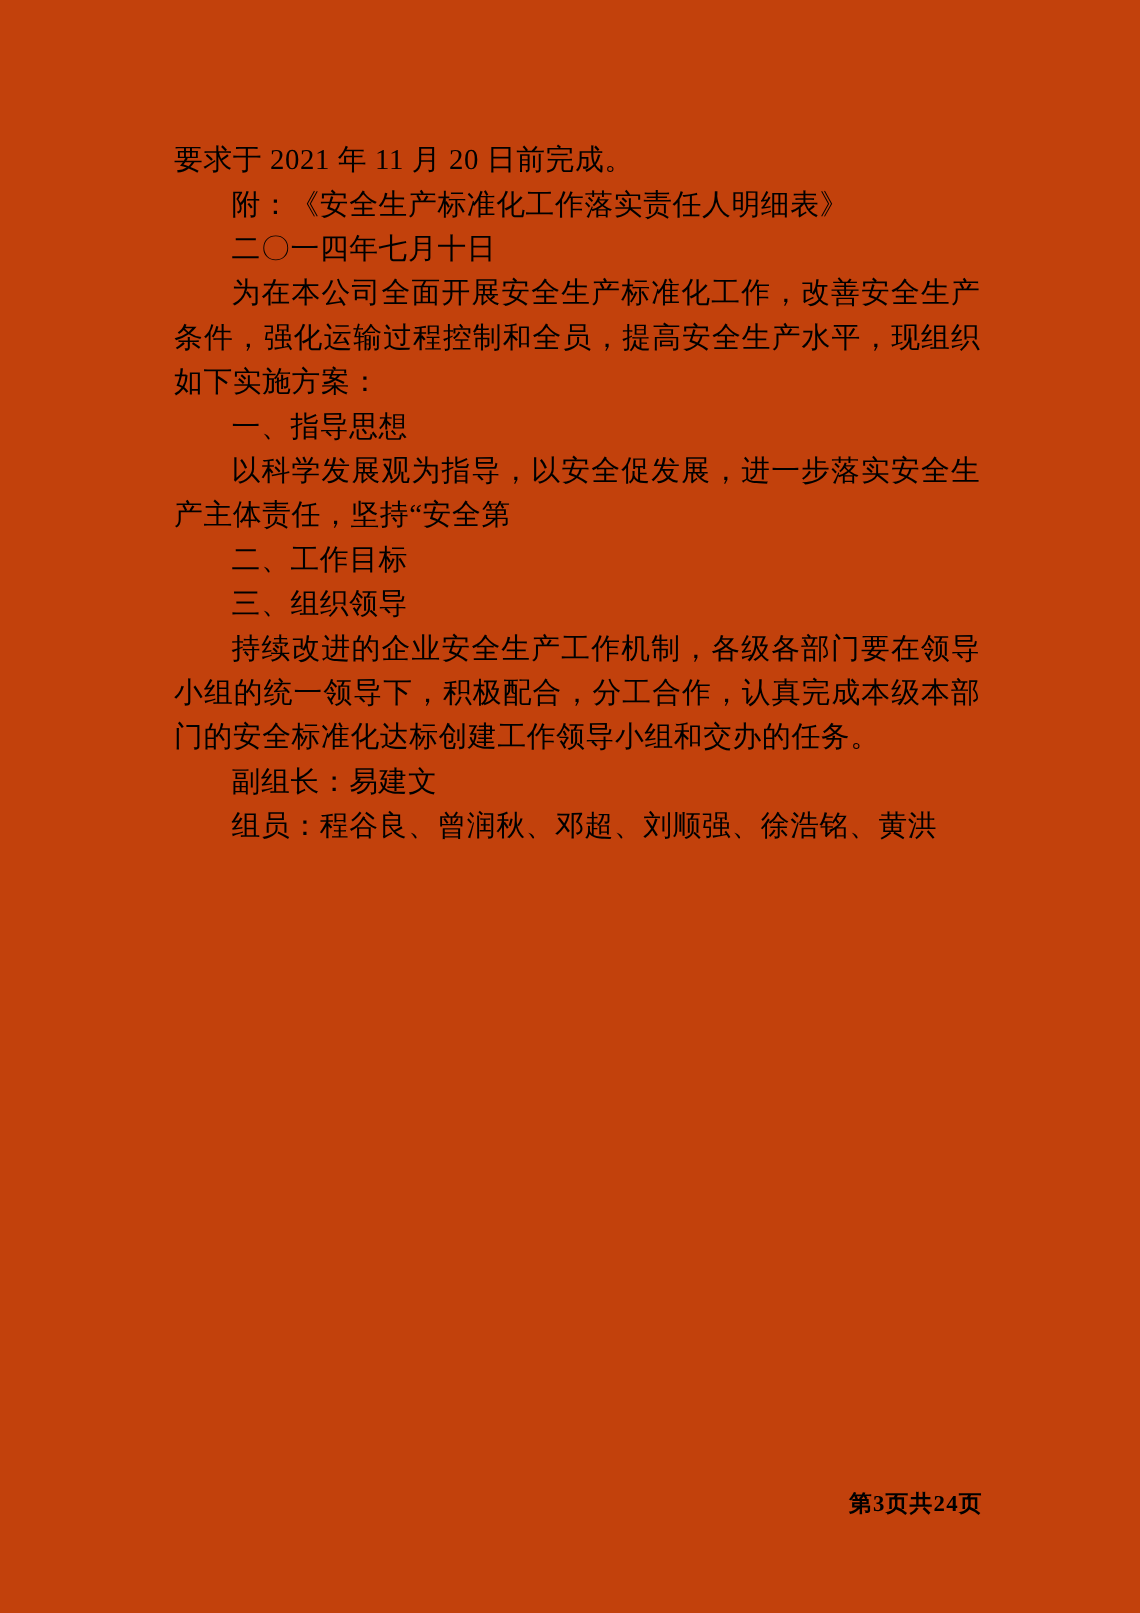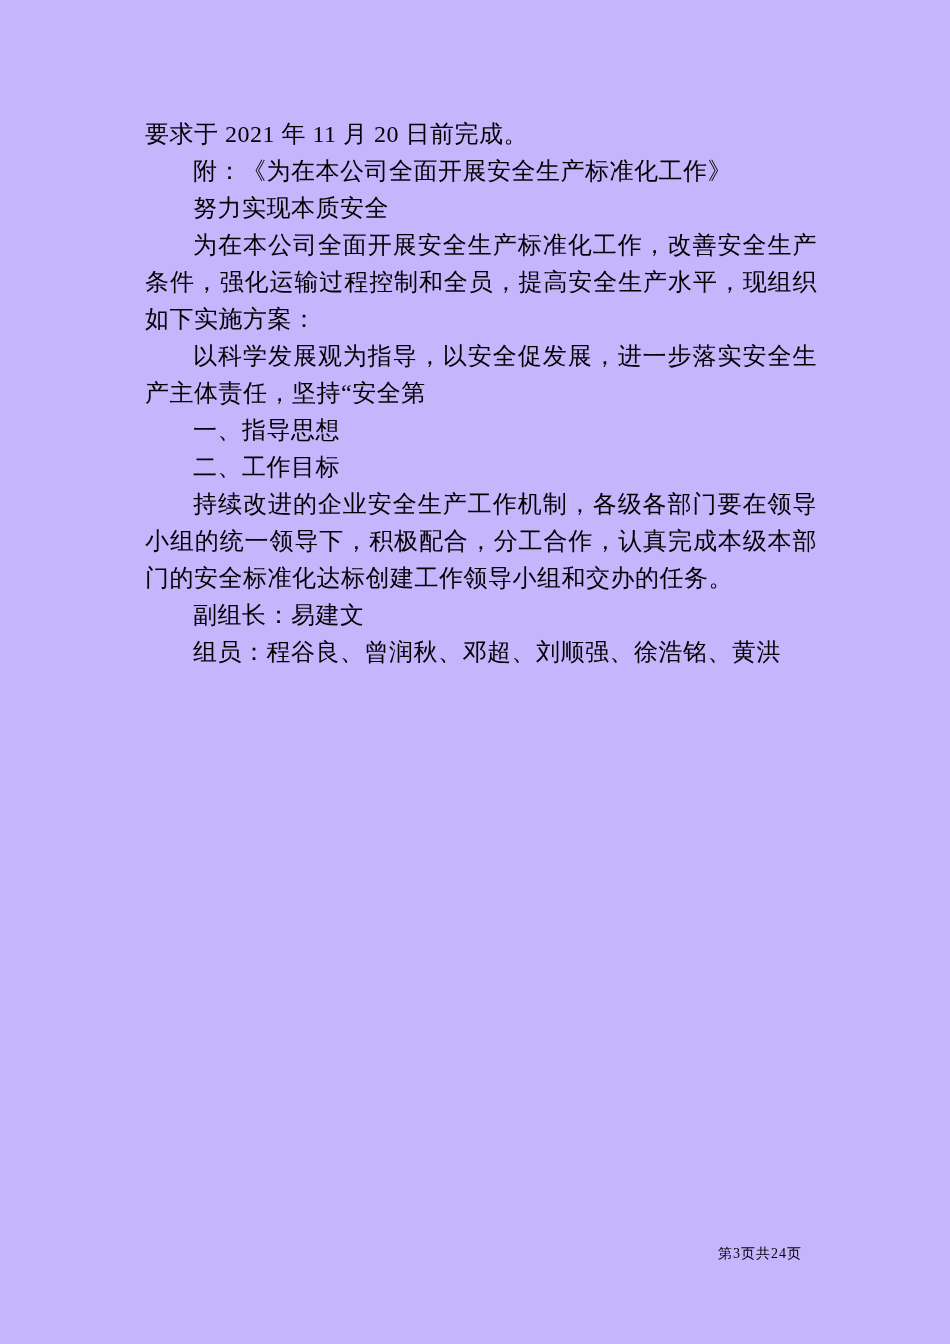--- a/index.html
+++ b/index.html
@@ -11,58 +11,60 @@
     width: 950px;
     height: 1344px;
     position: relative;
     overflow: hidden;
     font-family: "Liberation Serif", "DejaVu Serif", serif;
     color: #000000;
   }
   .doc-page {
     position: absolute;
     inset: 0;
-    background: #c4b5fd;
+    background: #c2410c;
   }
   .doc-body {
     position: absolute;
     left: 145px;
     top: 116px;
     width: 672px;
     font-size: 24px;
     line-height: 37px;
     text-align: justify;
     letter-spacing: 0.5px;
   }
   .para {
     margin: 0;
     padding: 0;
   }
   .doc-footer {
     position: absolute;
-    right: 148px;
+    right: 131px;
     top: 1244px;
-    font-size: 14px;
+    font-size: 19px;
     line-height: 20px;
     color: #000000;
     letter-spacing: 1px;
+    font-weight: bold;
   }
 </style>
 </head>
 <body>
 
 <div class="doc-page">
   <div class="doc-body">
       <p class="para" style="text-indent: 0em;">要求于 2021 年 11 月 20 日前完成。</p>
-      <p class="para" style="text-indent: 2em;">附：《为在本公司全面开展安全生产标准化工作》</p>
-      <p class="para" style="text-indent: 2em;">努力实现本质安全</p>
+      <p class="para" style="text-indent: 2em;">附：《安全生产标准化工作落实责任人明细表》</p>
+      <p class="para" style="text-indent: 2em;">二〇一四年七月十日</p>
       <p class="para" style="text-indent: 2em;">为在本公司全面开展安全生产标准化工作，改善安全生产条件，强化运输过程控制和全员，提高安全生产水平，现组织如下实施方案：</p>
+      <p class="para" style="text-indent: 2em;">一、指导思想</p>
       <p class="para" style="text-indent: 2em;">以科学发展观为指导，以安全促发展，进一步落实安全生产主体责任，坚持“安全第</p>
-      <p class="para" style="text-indent: 2em;">一、指导思想</p>
       <p class="para" style="text-indent: 2em;">二、工作目标</p>
+      <p class="para" style="text-indent: 2em;">三、组织领导</p>
       <p class="para" style="text-indent: 2em;">持续改进的企业安全生产工作机制，各级各部门要在领导小组的统一领导下，积极配合，分工合作，认真完成本级本部门的安全标准化达标创建工作领导小组和交办的任务。</p>
       <p class="para" style="text-indent: 2em;">副组长：易建文</p>
       <p class="para" style="text-indent: 2em;">组员：程谷良、曾润秋、邓超、刘顺强、徐浩铭、黄洪</p>
     </div>
   <div class="doc-footer">
     <span>第3页共24页</span>
   </div>
 </div>
 
 </body></html>

